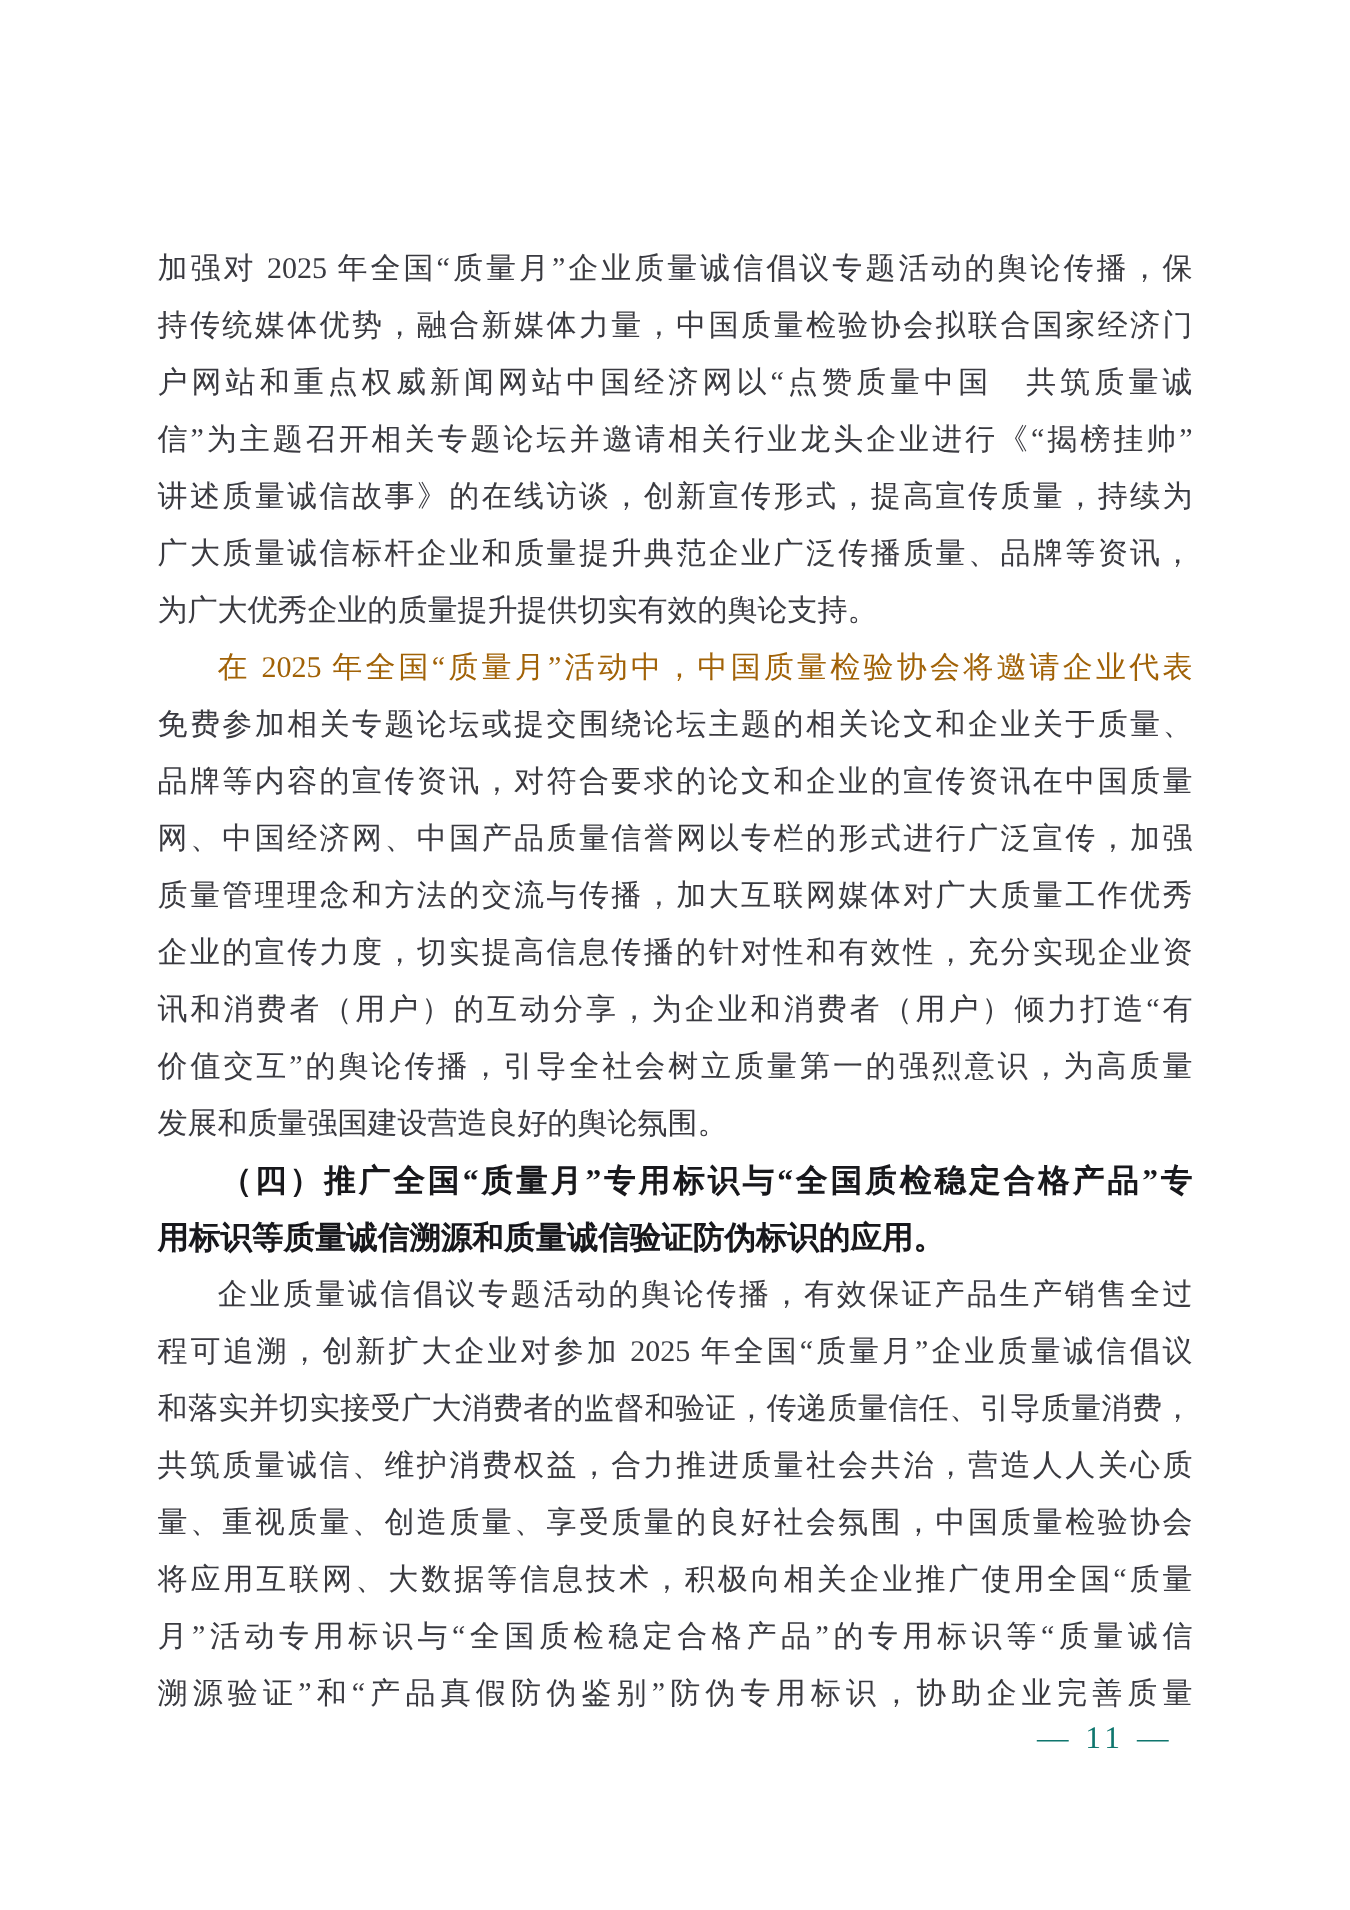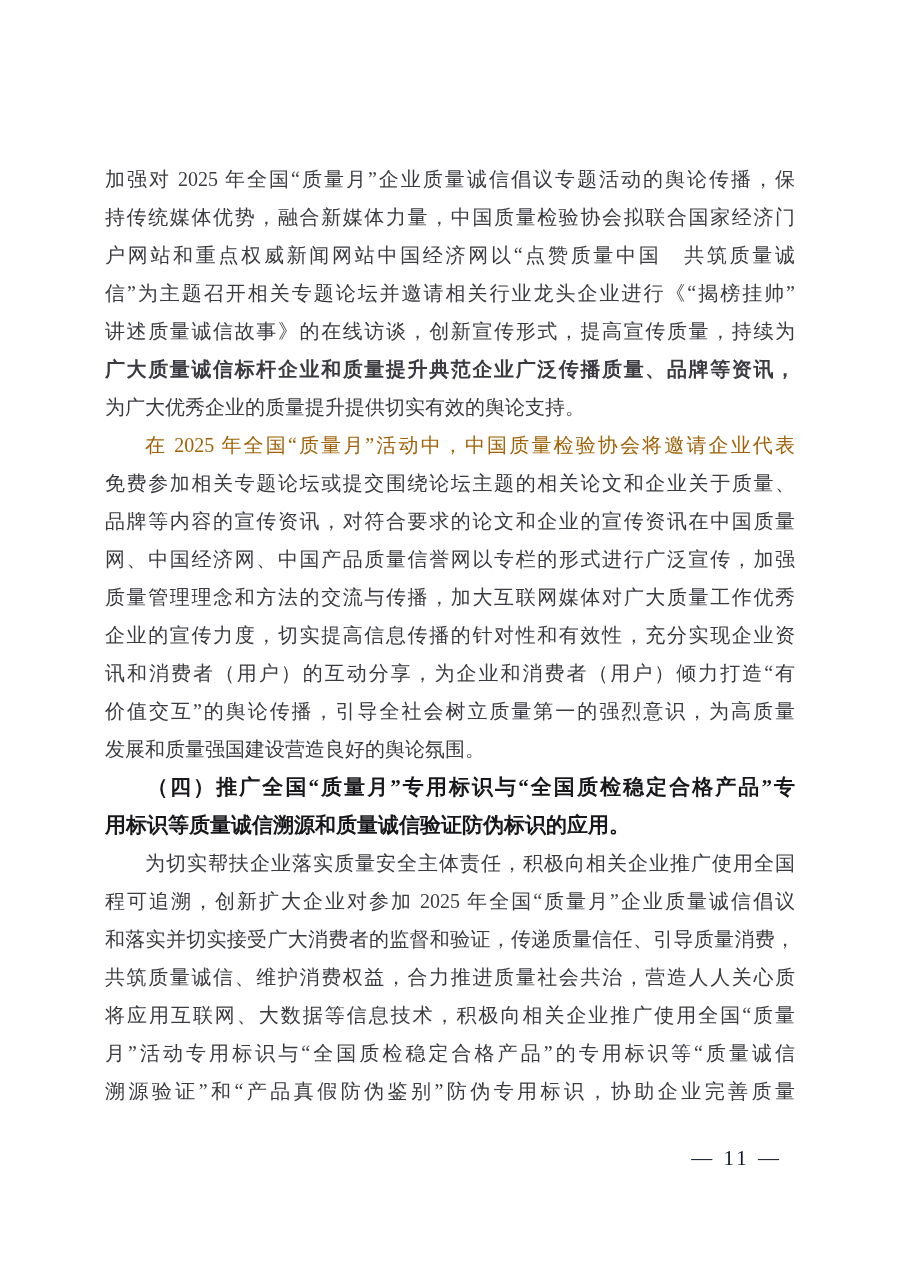--- a/index.html
+++ b/index.html
@@ -60,42 +60,43 @@
 <body style="background: rgb(255, 255, 255);">
 
 <div class="page">
   <main class="text-block" id="text-block">
       <div class="para body">
         <div class="line" style="color: rgb(58, 58, 64); margin-top: 28px;">加强对 2025 年全国“质量月”企业质量诚信倡议专题活动的舆论传播，保</div>
         <div class="line" style="color: rgb(58, 58, 64);">持传统媒体优势，融合新媒体力量，中国质量检验协会拟联合国家经济门</div>
         <div class="line" style="color: rgb(58, 58, 64);">户网站和重点权威新闻网站中国经济网以“点赞质量中国　共筑质量诚</div>
         <div class="line" style="color: rgb(58, 58, 64); font-family: Liberation Serif, serif;">信”为主题召开相关专题论坛并邀请相关行业龙头企业进行《“揭榜挂帅”</div>
         <div class="line" style="color: rgb(58, 58, 64);">讲述质量诚信故事》的在线访谈，创新宣传形式，提高宣传质量，持续为</div>
-        <div class="line" style="color: rgb(58, 58, 64); font-weight: bold;">广大质量诚信标杆企业和质量提升典范企业广泛传播质量、品牌等资讯，</div>
+        <div class="line" style="color: rgb(58, 58, 64);">广大质量诚信标杆企业和质量提升典范企业广泛传播质量、品牌等资讯，</div>
         <div class="line no-stretch" style="color: rgb(58, 58, 64);">为广大优秀企业的质量提升提供切实有效的舆论支持。</div>
       </div>
       <div class="para body indent">
         <div class="line" style="color: #a16207;">在 2025 年全国“质量月”活动中，中国质量检验协会将邀请企业代表</div>
         <div class="line" style="color: rgb(58, 58, 64);">免费参加相关专题论坛或提交围绕论坛主题的相关论文和企业关于质量、</div>
         <div class="line" style="color: rgb(58, 58, 64);">品牌等内容的宣传资讯，对符合要求的论文和企业的宣传资讯在中国质量</div>
         <div class="line" style="color: rgb(58, 58, 64);">网、中国经济网、中国产品质量信誉网以专栏的形式进行广泛宣传，加强</div>
         <div class="line" style="color: rgb(58, 58, 64);">质量管理理念和方法的交流与传播，加大互联网媒体对广大质量工作优秀</div>
         <div class="line" style="color: rgb(58, 58, 64);">企业的宣传力度，切实提高信息传播的针对性和有效性，充分实现企业资</div>
         <div class="line" style="color: rgb(58, 58, 64);">讯和消费者（用户）的互动分享，为企业和消费者（用户）倾力打造“有</div>
         <div class="line" style="color: rgb(58, 58, 64);">价值交互”的舆论传播，引导全社会树立质量第一的强烈意识，为高质量</div>
         <div class="line no-stretch" style="color: rgb(58, 58, 64);">发展和质量强国建设营造良好的舆论氛围。</div>
       </div>
       <div class="para heading indent">
         <div class="line" style="color: rgb(24, 24, 28);">（四）推广全国“质量月”专用标识与“全国质检稳定合格产品”专</div>
         <div class="line no-stretch" style="color: rgb(24, 24, 28);">用标识等质量诚信溯源和质量诚信验证防伪标识的应用。</div>
       </div>
       <div class="para body indent">
-        <div class="line" style="color: rgb(58, 58, 64);">为切实帮扶企业落实质量安全主体责任，积极向相关企业推广使用全国</div>
+        <div class="line" style="color: rgb(58, 58, 64);">企业质量诚信倡议专题活动的舆论传播，有效保证产品生产销售全过</div>
         <div class="line" style="color: rgb(58, 58, 64);">程可追溯，创新扩大企业对参加 2025 年全国“质量月”企业质量诚信倡议</div>
         <div class="line" style="color: rgb(58, 58, 64);">和落实并切实接受广大消费者的监督和验证，传递质量信任、引导质量消费，</div>
         <div class="line" style="color: rgb(58, 58, 64);">共筑质量诚信、维护消费权益，合力推进质量社会共治，营造人人关心质</div>
+        <div class="line" style="color: rgb(58, 58, 64);">量、重视质量、创造质量、享受质量的良好社会氛围，中国质量检验协会</div>
         <div class="line" style="color: rgb(58, 58, 64);">将应用互联网、大数据等信息技术，积极向相关企业推广使用全国“质量</div>
         <div class="line" style="color: rgb(58, 58, 64);">月”活动专用标识与“全国质检稳定合格产品”的专用标识等“质量诚信</div>
         <div class="line" style="color: rgb(58, 58, 64);">溯源验证”和“产品真假防伪鉴别”防伪专用标识，协助企业完善质量</div>
       </div>
     </main>
-  <div class="page-number" style="color: #0f172a;">— 11 —</div>
+  <div class="page-number" style="color: #0f766e;">— 11 —</div>
 </div>
 
 </body></html>

